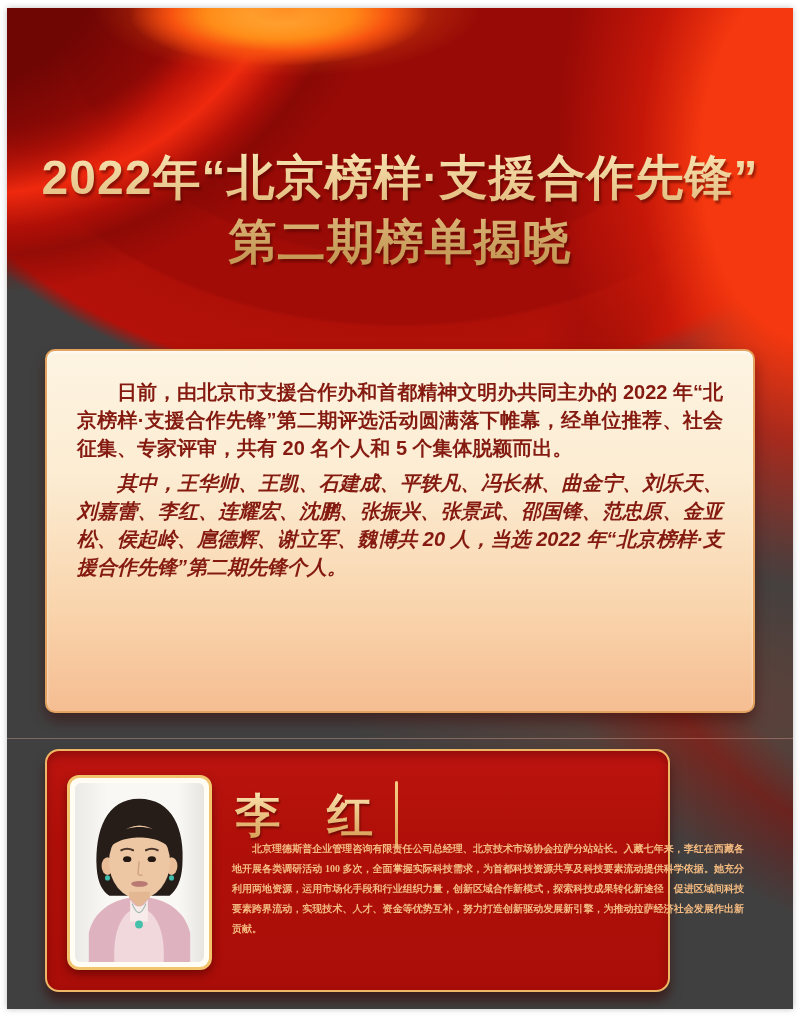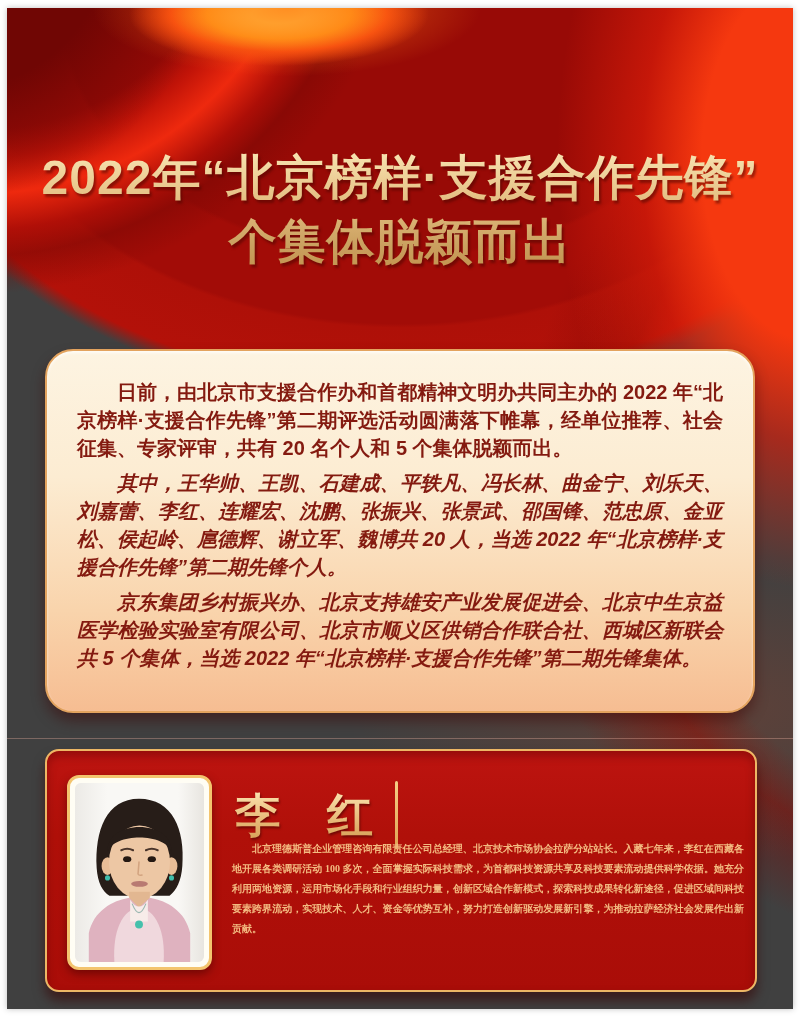--- a/index.html
+++ b/index.html
@@ -44,39 +44,39 @@
     position:absolute; left:0; top:138px; width:100%;
     text-align:center; font-weight:bold;
     font-size:48px; line-height:64px; letter-spacing:1px;
     background:linear-gradient(180deg,#f6e0ad 8%, #e3bc7f 45%, #caa05f 78%, #c2914c 100%);
     -webkit-background-clip:text; background-clip:text; color:transparent;
     filter:drop-shadow(2px 3px 1px rgba(80,5,0,.55));
   }
 
   .notice-card {
     position:absolute; left:38px; top:341px; width:710px; height:364px;
-    border-radius:28px;
+    border-radius:10px;
     border:2px solid #e3a35e;
     background:linear-gradient(180deg,#fdf4e2 0%, #fcecd2 35%, #f9d4ac 72%, #f6bd92 100%);
     box-shadow:0 8px 14px rgba(60,2,0,.45), inset 0 2px 3px rgba(255,255,255,.7);
     padding:27px 30px 0 30px;
   }
   .notice-card p {
     color:#841a10; font-weight:bold; font-size:20px; line-height:28px;
     text-align:justify; text-indent:2em;
   }
   .notice-card p + p { margin-top:7px;font-style:italic; }
 
   .section-divider {
     position:absolute; left:0; top:730px; width:100%; height:1px;
     background:rgba(255,190,170,.32);
   }
 
   .profile-card {
-    position:absolute; left:38px; top:741px; width:712px; height:243px;
+    position:absolute; left:38px; top:741px; width:625px; height:243px;
     border-radius:14px;
     border:2px solid #edb765;
     background:linear-gradient(180deg,#bd1410 0%, #b01009 35%, #aa0d08 100%);
     box-shadow:0 9px 12px rgba(55,2,0,.55), inset 0 5px 10px rgba(70,0,0,.35);
   }
 
   .photo-frame {
     position:absolute; left:20px; top:24px; width:145px; height:195px;
     background:#fffdf4; border:3px solid #f3c46e; border-radius:12px;
     padding:5px; box-shadow:0 4px 8px rgba(60,0,0,.5);
@@ -109,27 +109,26 @@
   <div class="poster">
 
     <div class="bg-layer bg-ring"></div>
     <div class="bg-layer bg-swoosh-left"></div>
     <div class="bg-layer bg-glow-orange"></div>
     <div class="bg-layer bg-swoosh-right"></div>
     <div class="bg-layer bg-lower-sheen"></div>
 
     <div class="title-block">
       <div>2022年“北京榜样·支援合作先锋”</div>
-      <div>个集体脱颖而出</div>
+      <div>第二期榜单揭晓</div>
     </div>
 
     <div class="notice-card">
       <p>日前，由北京市支援合作办和首都精神文明办共同主办的 2022 年“北京榜样·支援合作先锋”第二期评选活动圆满落下帷幕，经单位推荐、社会征集、专家评审，共有 20 名个人和 5 个集体脱颖而出。</p>
       <p>其中，王华帅、王凯、石建成、平轶凡、冯长林、曲金宁、刘乐天、刘嘉蕾、李红、连耀宏、沈鹏、张振兴、张景武、邵国锋、范忠原、金亚松、侯起岭、扈德辉、谢立军、魏博共 20 人，当选 2022 年“北京榜样·支援合作先锋”第二期先锋个人。</p>
-      <p>京东集团乡村振兴办、北京支持雄安产业发展促进会、北京中生京益医学检验实验室有限公司、北京市顺义区供销合作联合社、西城区新联会共 5 个集体，当选 2022 年“北京榜样·支援合作先锋”第二期先锋集体。</p>
     </div>
 
     <div class="section-divider"></div>
 
     <div class="profile-card">
 
       <div class="photo-frame">
         <svg viewBox="0 0 131 181" preserveAspectRatio="none">
           <rect x="0" y="0" width="131" height="181" fill="#f7f5f1"></rect>
           <rect x="0" y="0" width="131" height="181" fill="url(#shade)"></rect>

